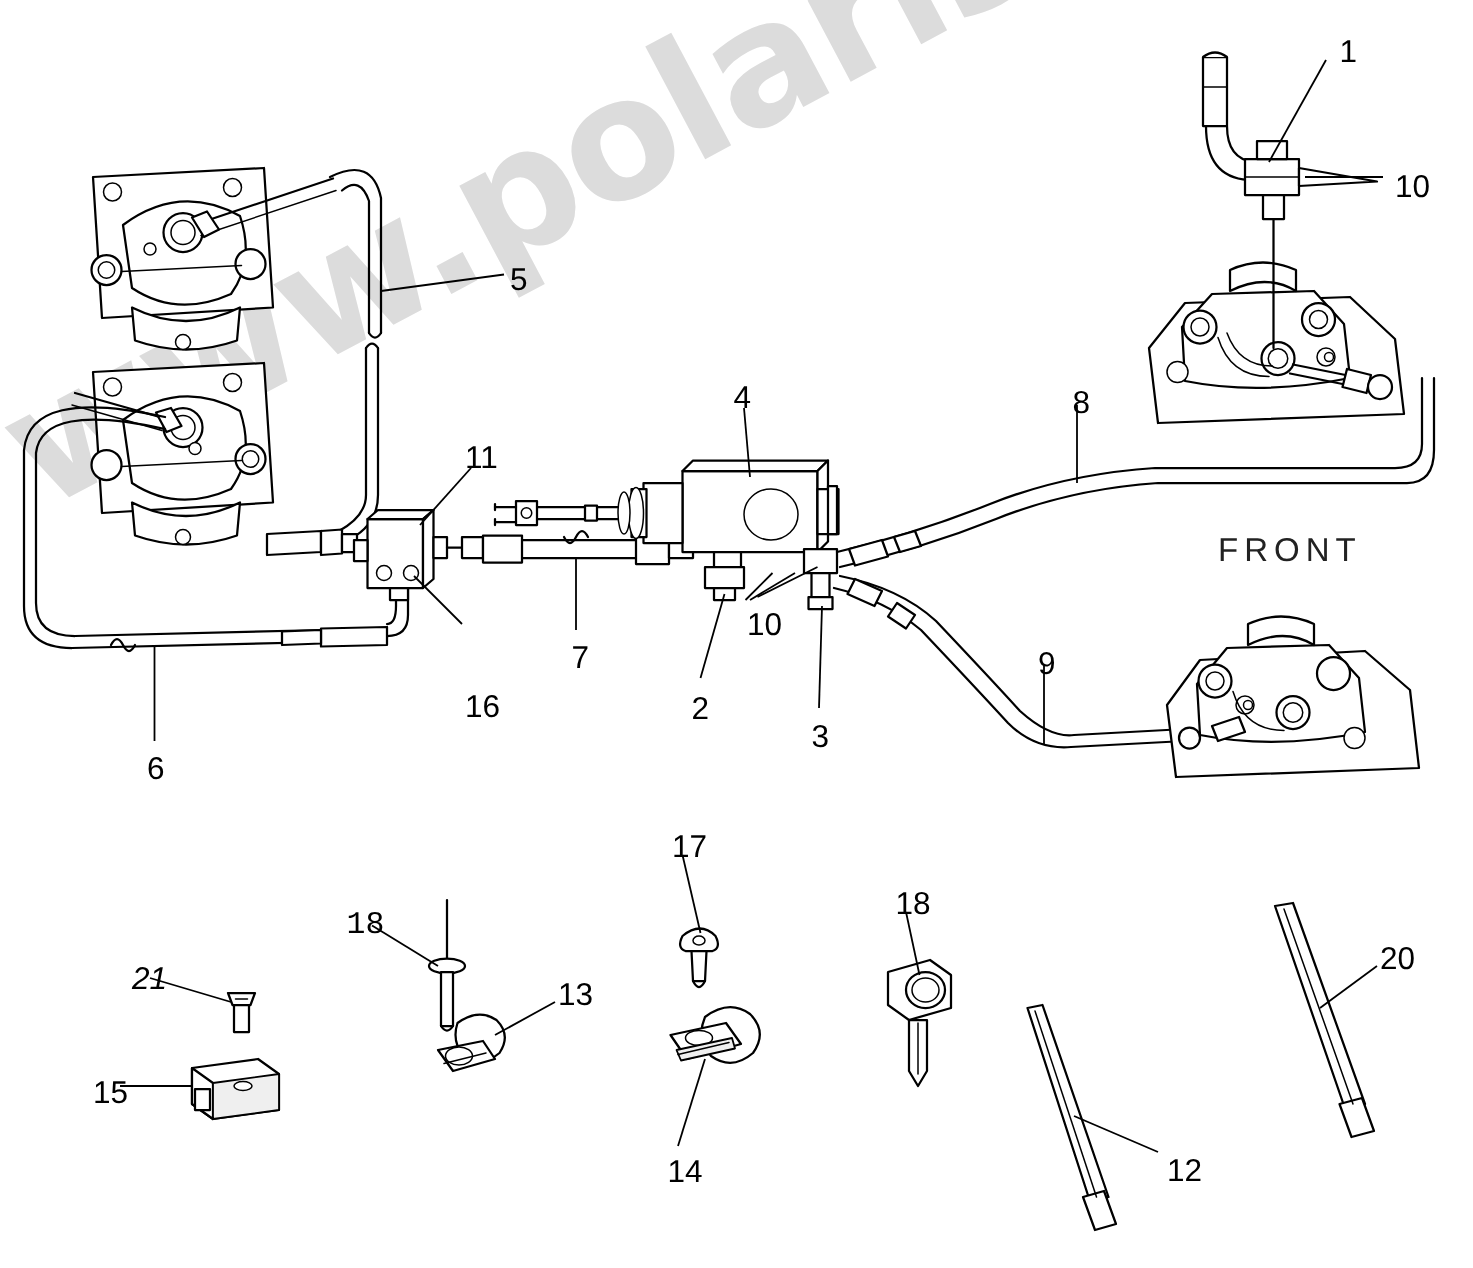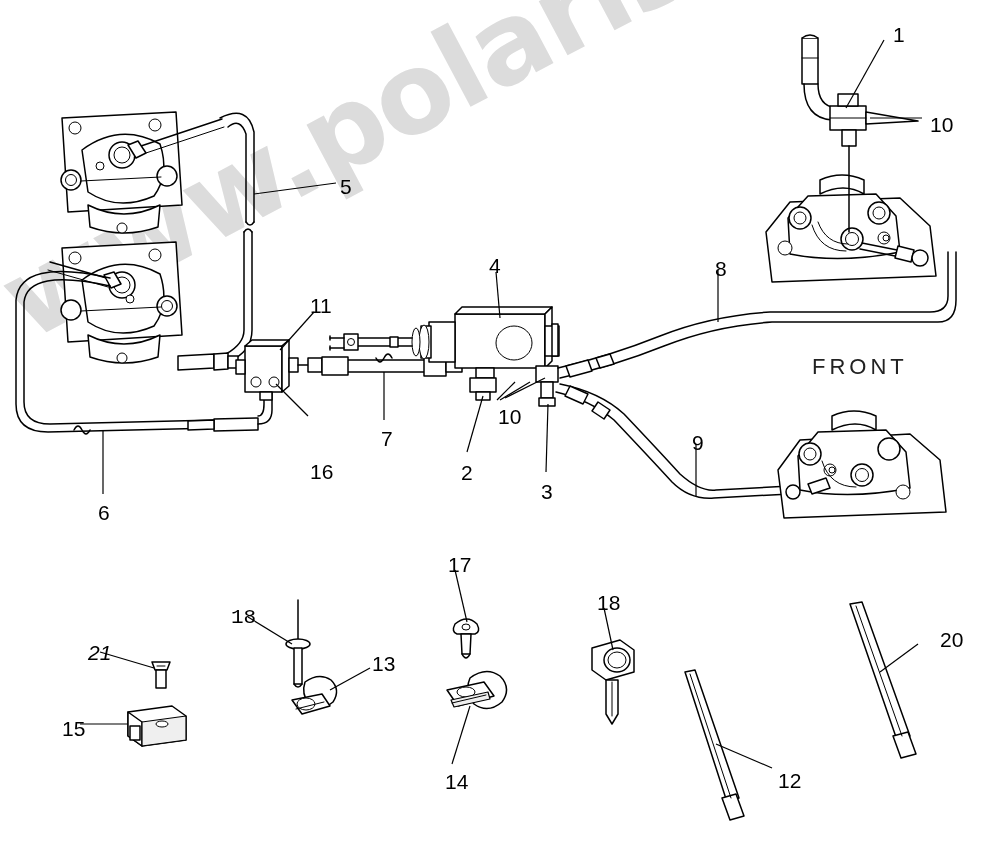--- a/index.html
+++ b/index.html
@@ -334,21 +334,21 @@
       <div class="callout" style="left: 310px; top: 422px; margin-top: 39px;">16</div>
       <div class="callout" style="left: 381px; top: 428px;">7</div>
       <div class="callout" style="left: 498px; top: 406px;">10</div>
       <div class="callout" style="left: 461px; top: 462px;">2</div>
       <div class="callout" style="left: 541px; top: 481px;">3</div>
       <div class="callout" style="left: 692px; top: 432px;">9</div>
       <div class="callout" style="left: 98px; top: 502px;">6</div>
       <div class="callout" style="left: 448px; top: 554px;">17</div>
       <div class="callout" style="left: 597px; top: 592px;">18</div>
       <div class="callout" style="left: 231px; top: 607px; font-family: Liberation Mono, monospace;">18</div>
-      <div class="callout" style="left: 920px; top: 629px; margin-left: 20px;">20</div>
+      <div class="callout" style="left: 920px; top: 629px;">20</div>
       <div class="callout" style="left: 88px; top: 642px; font-style: italic;">21</div>
       <div class="callout" style="left: 372px; top: 653px;">13</div>
       <div class="callout" style="left: 62px; top: 718px;">15</div>
       <div class="callout" style="left: 778px; top: 770px;">12</div>
       <div class="callout" style="left: 445px; top: 771px;">14</div>
     </div>
 
 </div>
 
 </body></html>

